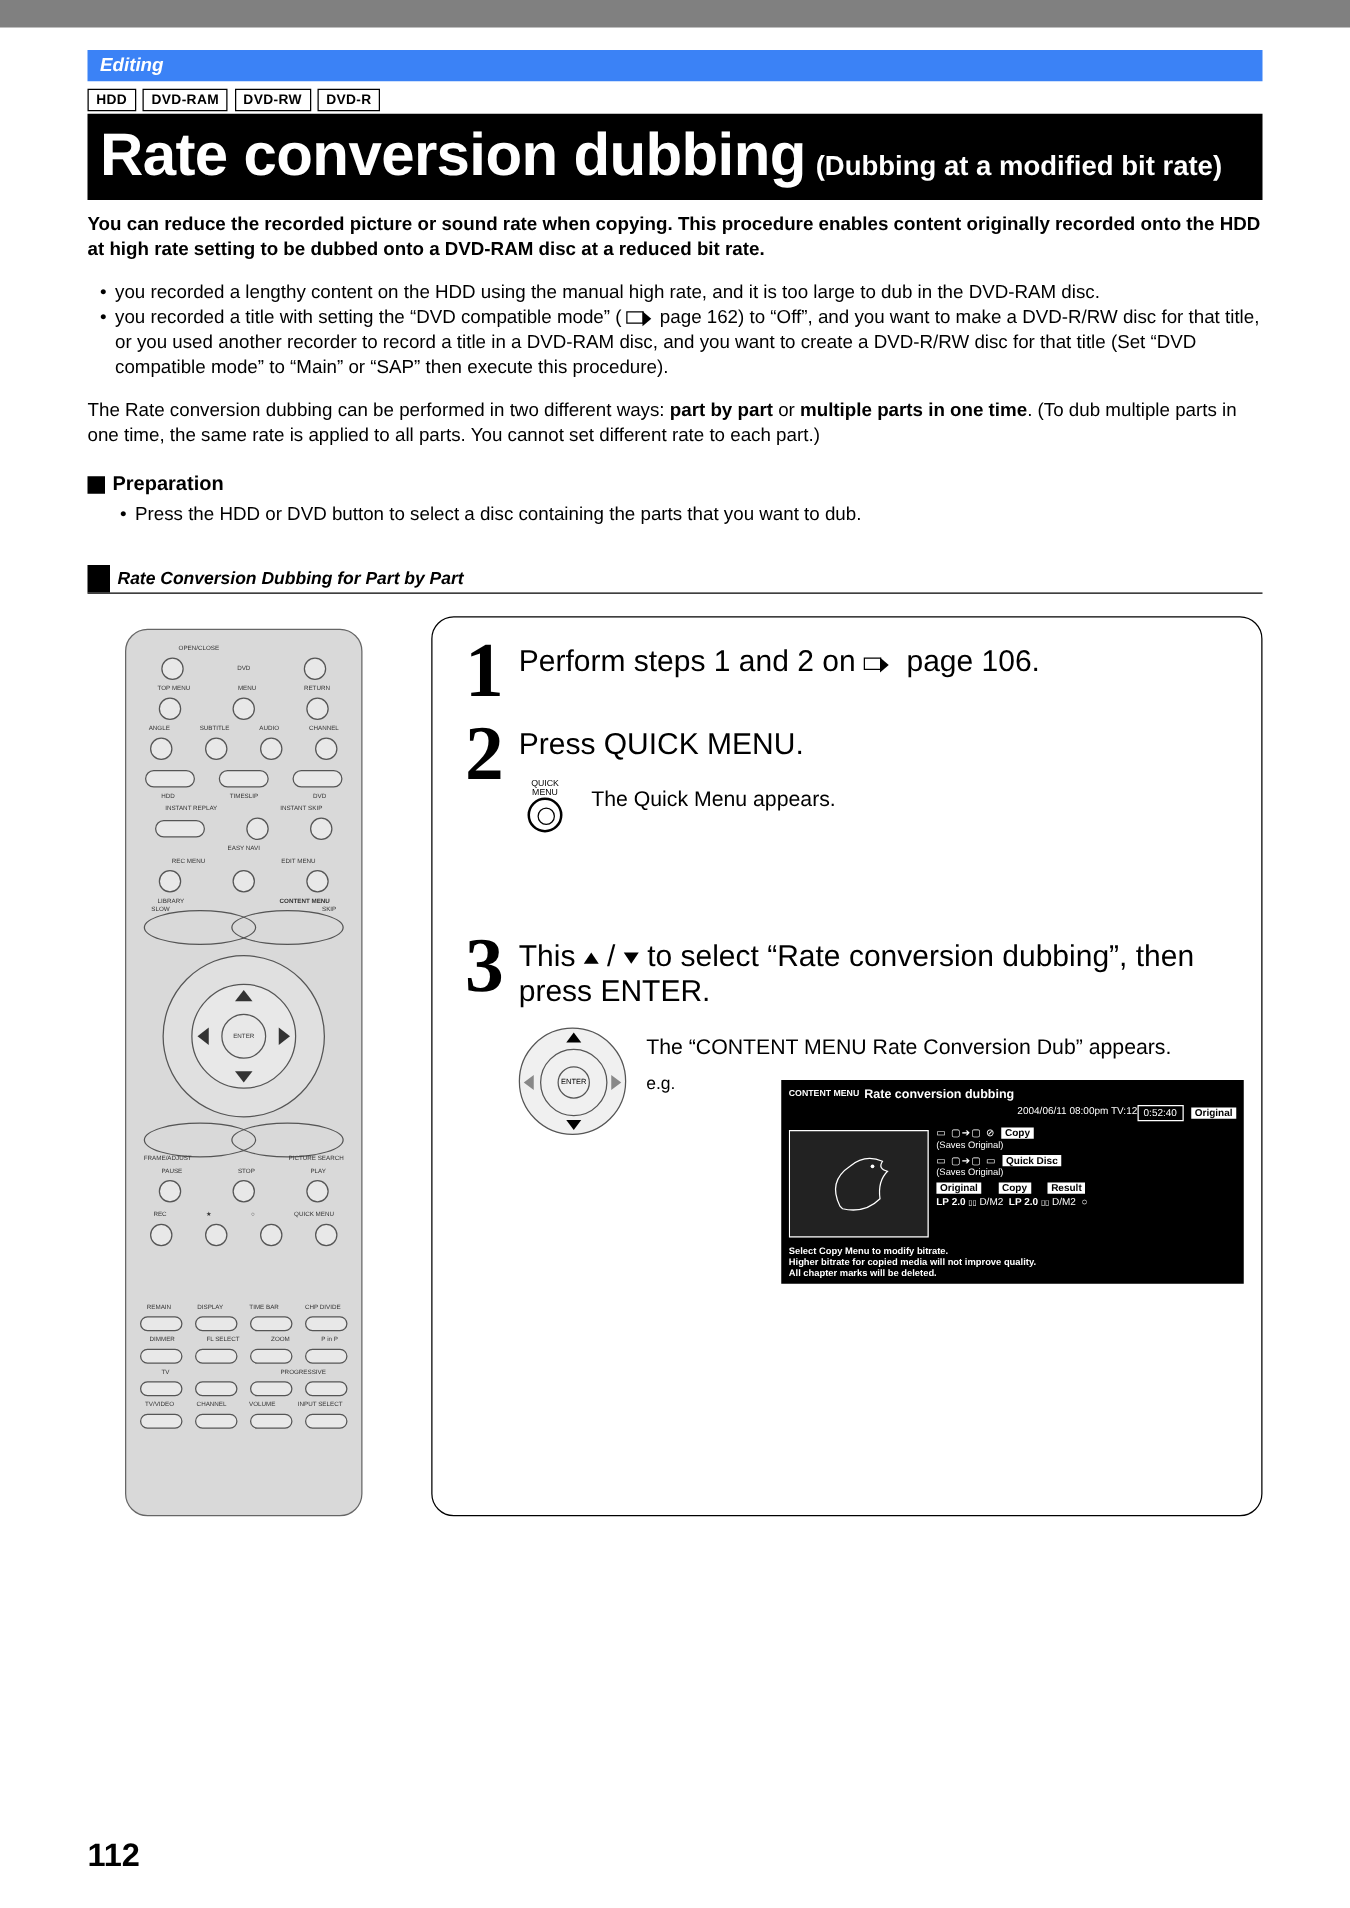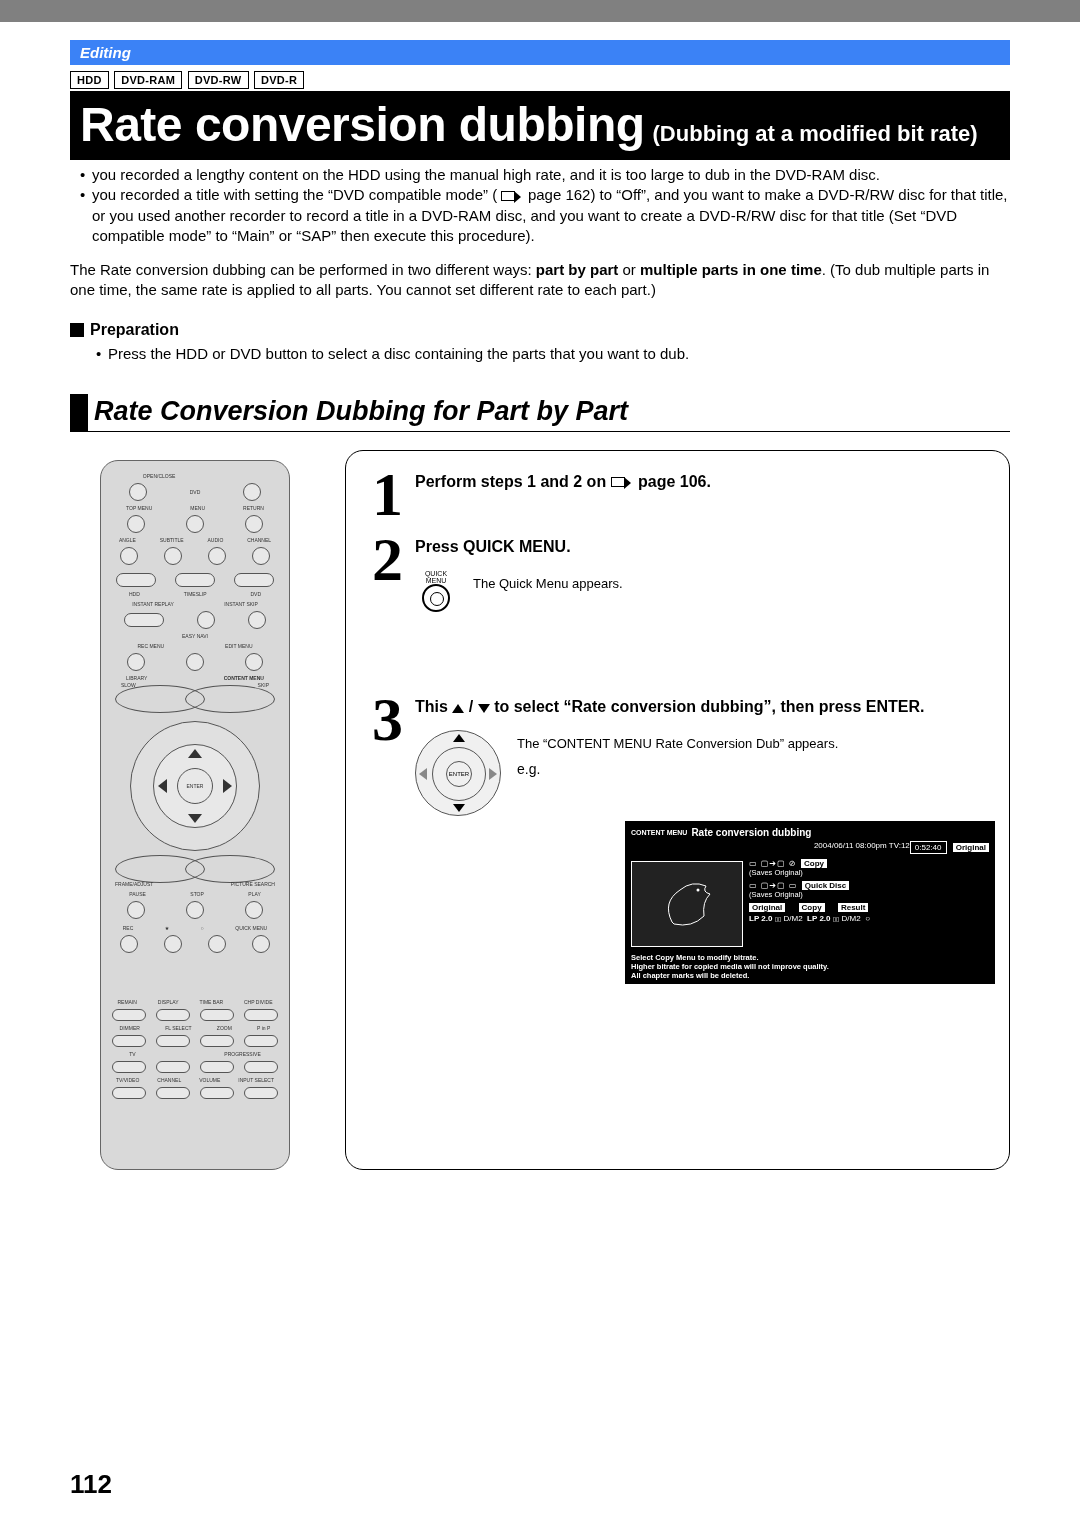--- a/index.html
+++ b/index.html
@@ -46,21 +46,21 @@
   .paragraph { font-size: 15px; line-height: 1.35; margin-top: 14px; }
   .prep-heading { margin-top: 20px; font-weight: bold; font-size: 16px; display: flex; align-items: center; }
   .prep-heading .sq { width: 14px; height: 14px; background: #000; display: inline-block; margin-right: 6px; }
   .prep-bullet { padding: 6px 0 0 26px; font-size: 15px; display:flex; }
   .prep-bullet .dot{width:12px;flex:0 0 12px;}
   .subsection-bar {
     margin-top: 32px; display: flex; align-items: stretch;
     border-bottom: 1.5px solid #000;
   }
   .subsection-bar .red { width: 18px; background: #000; margin-right: 6px; }
-  .subsection-bar .txt { font-size: 27px; font-weight: bold; font-style: italic; padding: 2px 0 4px 0; }
+  .subsection-bar .txt { font-size: 14px; font-weight: bold; font-style: italic; padding: 2px 0 4px 0; }
   .steps-area { margin-top: 18px; display: flex; }
   .remote-col { width: 275px; flex: 0 0 275px; padding: 10px 0 0 30px; position:relative; }
   .remote {
     width: 190px; height: 710px; border: 1.5px solid #666; border-radius: 18px;
     background: #d9d9d9; position: relative; padding: 8px 6px; font-size: 5px;
     color: #333;
   }
   .remote .row { display: flex; justify-content: space-around; margin-top: 4px; align-items: center; }
   .remote .btn-round { width: 18px; height: 18px; border: 1px solid #555; border-radius: 50%; background: #e8e8e8; }
   .remote .btn-pill { width: 40px; height: 14px; border: 1px solid #555; border-radius: 8px; background: #e8e8e8; }
@@ -76,22 +76,22 @@
   .remote .arrow-left, .remote .arrow-right { position: absolute; top: 58px; width: 0; height: 0; border-top: 7px solid transparent; border-bottom: 7px solid transparent; }
   .remote .arrow-left { left: 28px; border-right: 9px solid #333; }
   .remote .arrow-right { right: 28px; border-left: 9px solid #333; }
   .remote .shuttle { width: 160px; height: 28px; margin: 4px auto; position: relative; }
   .remote .shuttle-arc { width: 90px; height: 28px; border: 1px solid #555; border-radius: 50%; position: absolute; }
   .remote .gap { height: 42px; }
   .steps-col { flex: 1; border: 1.5px solid #000; border-radius: 18px; padding: 14px 14px 60px 14px; position: relative; }
   .step { display: flex; margin-top: 2px; }
   .step-num { font-size: 62px; font-weight: bold; font-family: Georgia, 'Times New Roman', serif; width: 55px; flex: 0 0 55px; line-height: 0.9; text-align: center; }
   .step-body { flex: 1; padding-top: 6px; }
-  .step-title { font-size: 16px; font-weight: bold; }
-  .step-desc { font-size: 13px; margin-top: 6px; }
+  .step-title { font-size: 24px; font-weight: normal; }
+  .step-desc { font-size: 17px; margin-top: 6px; }
   .mini-icon {
     display: inline-block; width: 42px; text-align: center; vertical-align: top;
   }
   .mini-icon .lbl { font-size: 7px; display: block; }
   .mini-icon .circ { width: 28px; height: 28px; border: 2px solid #000; border-radius: 50%; margin: 0 auto; position: relative; }
   .mini-icon .circ::after { content: ""; position: absolute; width: 12px; height: 12px; border: 1.5px solid #000; border-radius: 50%; top: 6px; left: 6px; }
   .step2-row { display: flex; gap: 16px; margin-top: 14px; margin-left: 0px; align-items:flex-start;}
   .mini-dpad {
     width: 86px; height: 86px; border: 1.5px solid #555; border-radius: 50%;
     position: relative; background: #f0f0f0;
@@ -139,20 +139,21 @@
     <span class="media-tag">DVD-RAM</span>
     <span class="media-tag">DVD-RW</span>
     <span class="media-tag">DVD-R</span>
   </div>
 
   <div class="title-bar">
     <span class="title-main">Rate conversion dubbing</span>
     <span class="title-sub">(Dubbing at a modified bit rate)</span>
   </div>
 
+  <div class="intro-bold">You can reduce the recorded picture or sound rate when copying. This procedure enables content originally recorded onto the HDD at high rate setting to be dubbed onto a DVD-RAM disc at a reduced bit rate.</div>
 
   <div class="bullets">
     <div class="bullet">
       <span class="dot">•</span>
       <span>you recorded a lengthy content on the HDD using the manual high rate, and it is too large to dub in the DVD-RAM disc.</span>
     </div>
     <div class="bullet">
       <span class="dot">•</span>
       <span>
         <span>you recorded a title with setting the “DVD compatible mode” (</span>

